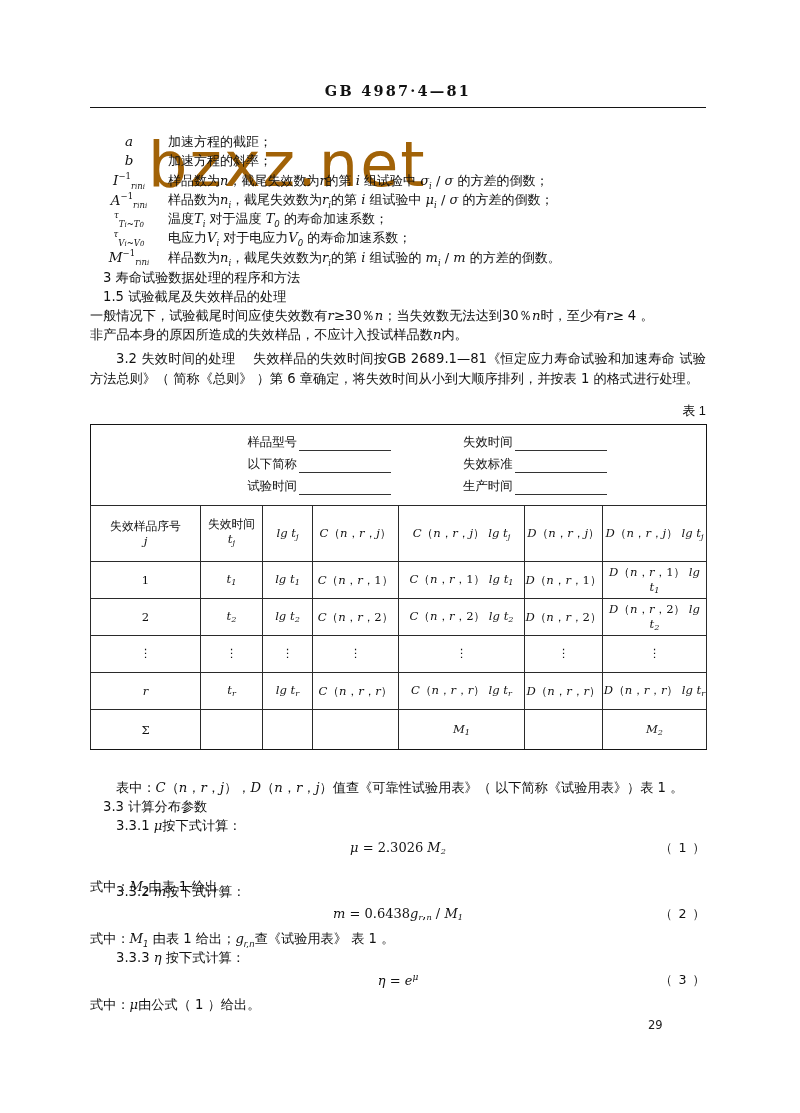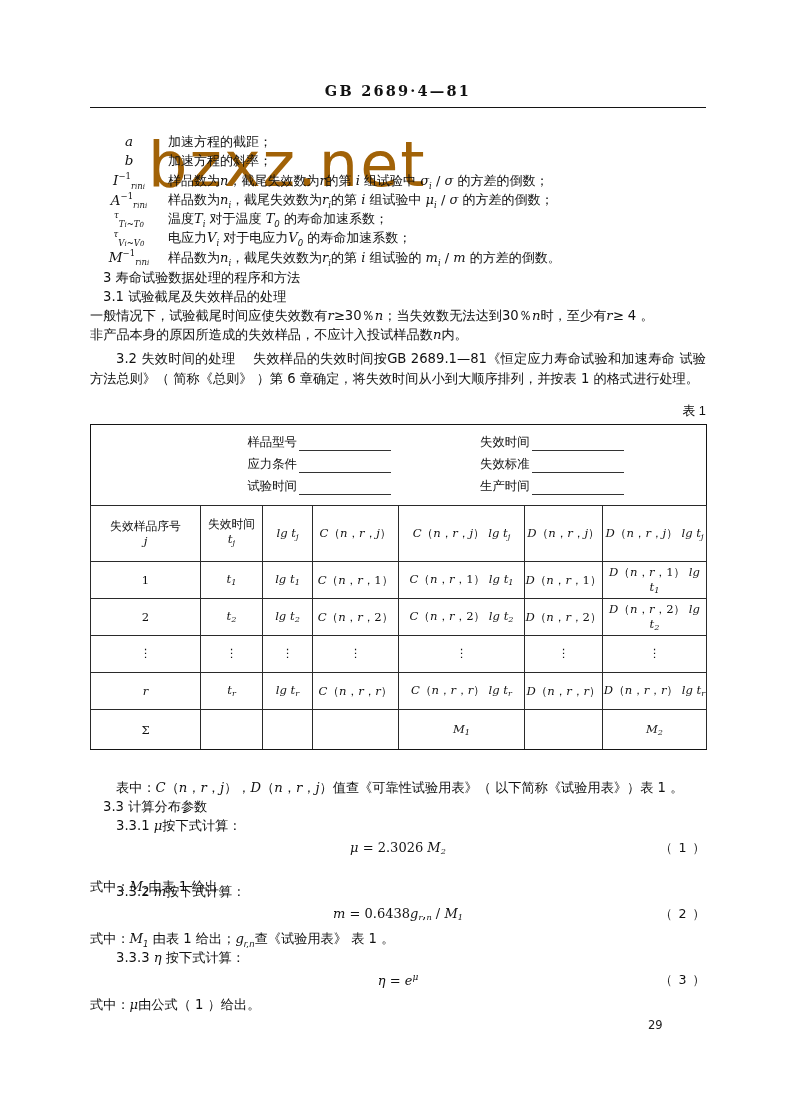--- a/index.html
+++ b/index.html
@@ -159,21 +159,21 @@
   .fh-grid {
     display: grid;
     grid-template-columns: 300px 316px;
     row-gap: 5px;
     font-family: "DejaVu Sans", "Liberation Sans", sans-serif;
     font-size: 12.4px;
   }
   .fh-cell { display: flex; align-items: flex-end; }
   .fh-cell.left { justify-content: flex-end; padding-right: 0; }
   .fh-cell.right { justify-content: flex-start; padding-left: 72px; }
-  .fh-label { white-space: nowrap; margin-left: 17px; }
+  .fh-label { white-space: nowrap; }
   .fh-blank {
     display: inline-block;
     width: 92px;
     border-bottom: 0.9px solid #333;
     height: 13px;
     margin-left: 2px;
   }
 
   .it { font-style: italic; font-family: "DejaVu Serif","Liberation Serif",serif; }
   .sub { font-size: 8.2px; font-style: italic; vertical-align: -0.25em; }
@@ -214,21 +214,21 @@
 </head>
 <body>
 
 <div id="page">
 
   <div class="watermark">bzxz.net</div>
 
   <div class="content">
 
     <div class="runhead">
-      <div class="rh-text">GB 2689·4—81</div>
+      <div class="rh-text">GB 4987·4—81</div>
       <div class="rh-rule"></div>
     </div>
 
     <div class="deflist">
 
       <div class="defrow">
         <div class="defsym"><i>a</i></div>
         <div class="defdesc">加速方程的截距；</div>
       </div>
 
@@ -258,21 +258,21 @@
       </div>
 
       <div class="defrow">
         <div class="defsym"><i>M</i><sup class="nw">−1</sup><sub class="nw">r<span style="font-size:7px">i</span>n<span style="font-size:7px">i</span></sub></div>
         <div class="defdesc">样品数为<i>n<sub>i</sub></i>，截尾失效数为<i>r<sub>i</sub></i>的第 <i>i</i> 组试验的 <i>m<sub>i</sub></i> / <i>m</i> 的方差的倒数。</div>
       </div>
 
     </div>
 
     <div class="para indent1" style="top:268px">3 寿命试验数据处理的程序和方法</div>
-    <div class="para indent1" style="top:287px">3.1 试验截尾及失效样品的处理</div>
+    <div class="para indent1" style="top:287px">1.5 试验截尾及失效样品的处理</div>
 
     <div class="para" style="top:306px">
       一般情况下，试验截尾时间应使失效数有<i>r</i>≥30％<i>n</i>；当失效数无法达到30％<i>n</i>时，至少有<i>r</i>≥ 4 。
     </div>
     <div class="para" style="top:325px">
       非产品本身的原因所造成的失效样品，不应计入投试样品数<i>n</i>内。
     </div>
 
     <div class="para indent" style="top:349px">
       3.2 失效时间的处理&nbsp;&nbsp;&nbsp;&nbsp;失效样品的失效时间按GB 2689.1—81《恒定应力寿命试验和加速寿命 试验方法总则》（ 简称《总则》 ）第 6 章确定，将失效时间从小到大顺序排列，并按表 1 的格式进行处理。
@@ -299,21 +299,21 @@
                 <div class="fh-cell left">
                   <span class="fh-label">样品型号</span>
                   <span class="fh-blank"></span>
                 </div>
                 <div class="fh-cell right">
                   <span class="fh-label">失效时间</span>
                   <span class="fh-blank"></span>
                 </div>
 
                 <div class="fh-cell left">
-                  <span class="fh-label">应力条件</span>
+                  <span class="fh-label">以下简称</span>
                   <span class="fh-blank"></span>
                 </div>
                 <div class="fh-cell right">
                   <span class="fh-label">失效标准</span>
                   <span class="fh-blank"></span>
                 </div>
 
                 <div class="fh-cell left">
                   <span class="fh-label">试验时间</span>
                   <span class="fh-blank"></span>

